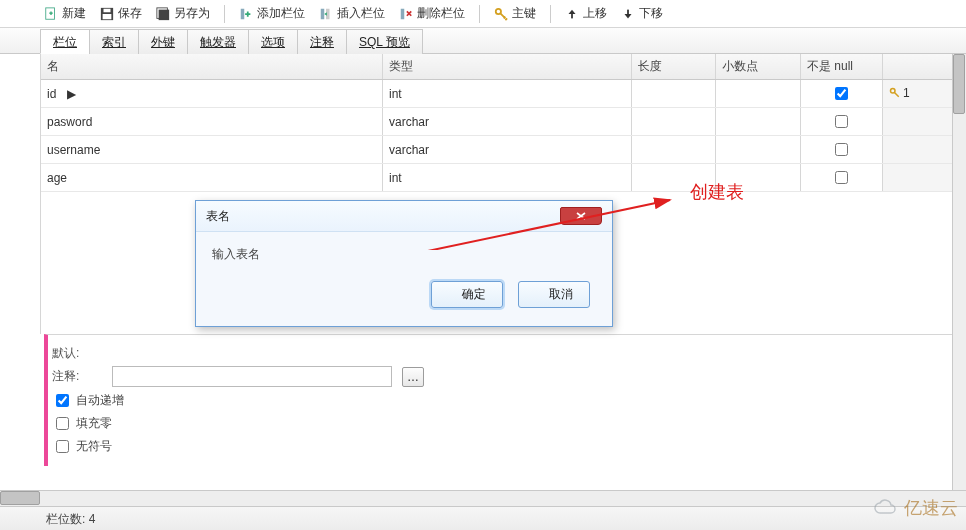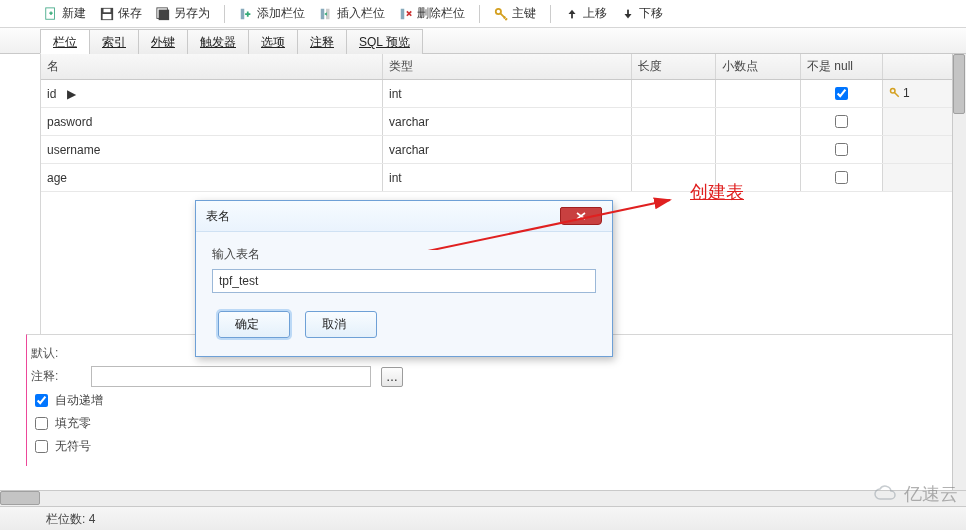--- a/index.html
+++ b/index.html
@@ -79,23 +79,23 @@
   }
   .grid th {
     background: linear-gradient(#f8f8f8,#ececec);
     border-bottom: 1px solid #c9c9c9;
     color:#444;
   }
   .key-badge {
     display:inline-flex; align-items:center; gap:2px; color:#333;
   }
   .form-area {
-    margin-left: 26px;
+    margin-left: 44px;
     padding: 6px 4px 6px 4px;
-    border-left:1px solid #ec4899;
+    border-left:4px solid #ec4899;
     border-right:1px solid #d6d6d6;
     background:#fff;
     border-top:1px solid #d6d6d6;
   }
   .form-row { display:flex; align-items:center; gap:10px; margin:4px 0; }
   .form-row label { width:50px; color:#555; }
   .form-row .field { flex:0 0 280px; }
   .ellipsis-btn {
     width:22px; height:20px; border:1px solid #9c9c9c; background:linear-gradient(#fdfdfd,#e8e8e8);
     border-radius:2px; display:inline-flex; align-items:center; justify-content:center; cursor:pointer;
@@ -117,21 +117,21 @@
     width:42px; height:18px; background:#c84040; border:1px solid #a02020;
     border-radius:2px 2px 4px 4px; color:#fff; display:flex; align-items:center; justify-content:center;
     cursor:pointer; font-weight:bold;
   }
   .dlg-body { padding:14px 16px 18px 16px; background:#f4f8fd; }
   .dlg-body label { display:block; margin-bottom:6px; color:#444; }
   .dlg-input {
     width:100%; padding:4px 6px; border:1px solid #9bb8d8; background:#fff;
     font-size:12px; color:#333;
   }
-  .dlg-buttons { text-align:left; margin-top:18px; }
+  .dlg-buttons { text-align:right; margin-top:18px; }
   .dlg-btn {
     display:inline-block; min-width:72px; padding:4px 16px;
     border:1px solid #6ea0d6; background:linear-gradient(#f8fcff,#e4f0fb);
     border-radius:3px; cursor:pointer; margin:0 6px; color:#222;
   }
   .dlg-btn.primary { box-shadow:0 0 0 2px #bcd9f6; }
   .status {
     position:absolute; left:0; right:0; bottom:0; height:24px;
     background:linear-gradient(#f6f6f6,#ececec);
     border-top:1px solid #c9c9c9;
@@ -143,25 +143,25 @@
     background:#eee; border-top:1px solid #c9c9c9;
   }
   .hscroll .thumb { position:absolute; left:0; top:0; width:40px; height:14px; background:#c4c4c4; border:1px solid #a0a0a0; border-radius:2px; }
   .vscroll {
     position:absolute; right:0; top:54px; width:14px; bottom:40px;
     background:#eee; border-left:1px solid #c9c9c9;
   }
   .vscroll .thumb { position:absolute; top:0; left:0; width:12px; height:60px; background:#c4c4c4; border:1px solid #a0a0a0; border-radius:2px; }
   .anno {
     position:absolute; left:690px; top:180px; color:#e02020; font-size:18px;
-    display:flex; align-items:center; gap:8px;text-decoration:underline;
+    display:flex; align-items:center; gap:8px;
   }
   .arrow-svg { position:absolute; left:290px; top:190px; pointer-events:none; }
   .watermark {
-    position:absolute; right:8px; bottom:24px; opacity:.55; color:#737373;
+    position:absolute; right:8px; bottom:10px; opacity:.55; color:#a16207;
     font-size:18px; display:flex; align-items:center; gap:4px;
     font-weight:300;
   }
   .col-extra { background:#f5f5f5; }
 </style>
 </head>
 <body>
 
 <div class="toolbar">
   <div class="tbtn">
@@ -332,21 +332,20 @@
   <div class="dlg-title">
     <span>表名</span>
     <span class="dlg-close">
       <svg width="14" height="10" viewBox="0 0 14 10">
           <path d="M3 2l8 6M11 2l-8 6" stroke="#fff" stroke-width="1.6"></path>
         </svg>
     </span>
   </div>
   <div class="dlg-body">
     <label>输入表名</label>
-    <input class="dlg-input" value="tpf_test" style="">
     <div class="dlg-buttons">
       <span class="dlg-btn primary">确定</span>
       <span class="dlg-btn">取消</span>
     </div>
   </div>
 </div>
 
 <svg class="arrow-svg" width="410" height="60">
   <defs>
       <marker id="ah" markerWidth="10" markerHeight="10" refX="8" refY="3" orient="auto">

